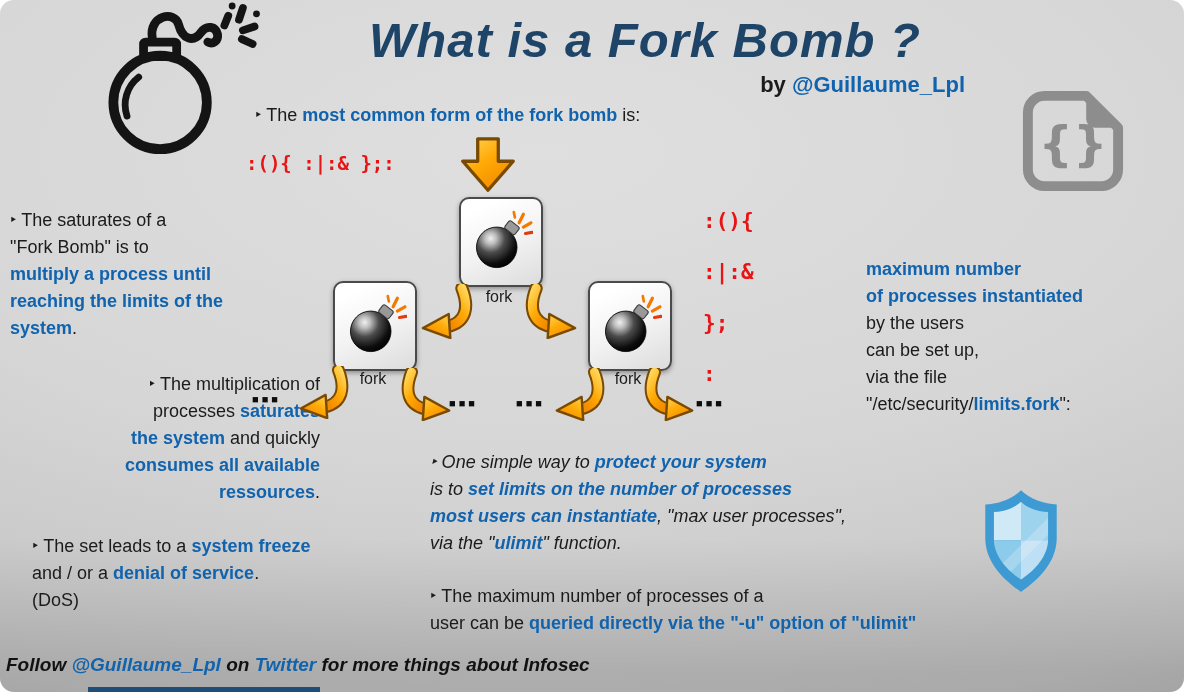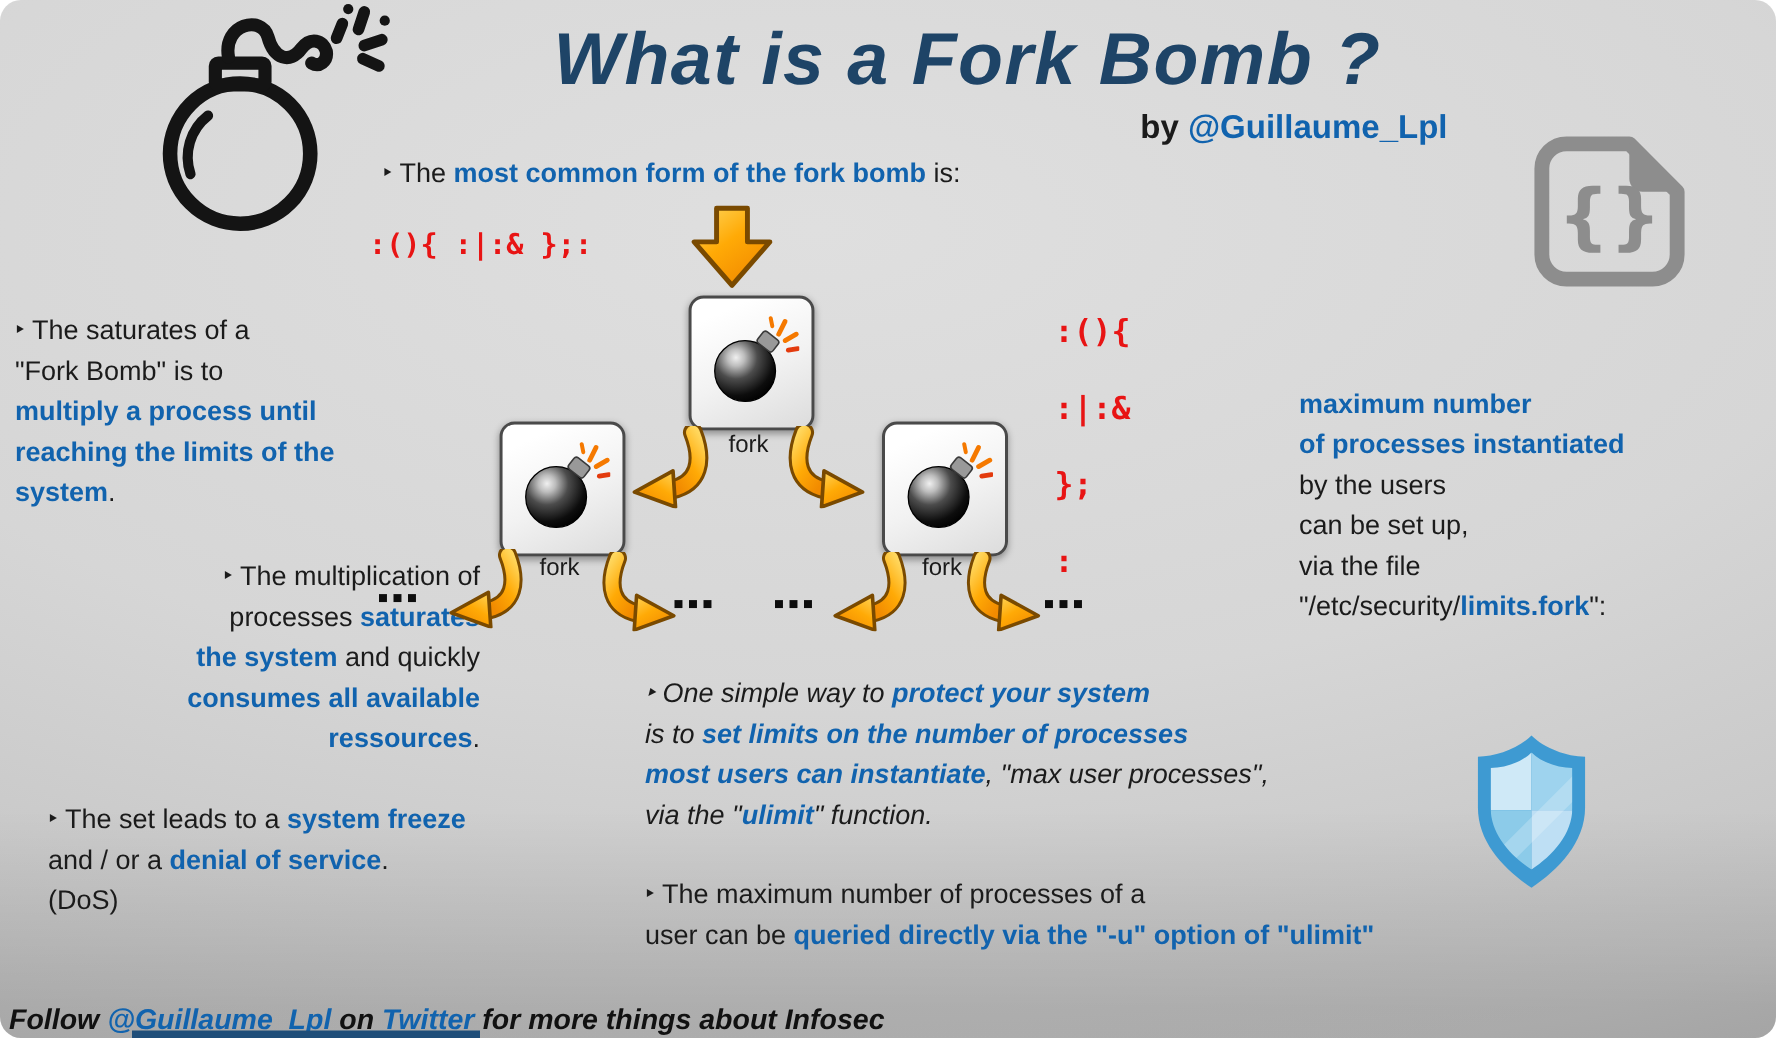--- a/index.html
+++ b/index.html
@@ -22,21 +22,21 @@
   .code{font-family:"DejaVu Sans Mono",monospace;font-weight:bold;color:#e81414;}
   #code-compact{left:246px;top:152px;font-size:19px;}
   #code-explicit{left:703px;top:196px;font-size:21px;line-height:51px;white-space:pre-line;}
   #explicit-label{left:728px;top:146px;}
   #left-para1{left:10px;top:207px;width:310px;}
   #left-para2{left:10px;top:371px;width:310px;text-align:right;}
   #left-para3{left:16px;top:533px;width:400px;margin-left:16px;}
   #right-para{left:866px;top:256px;width:320px;}
   #center-para1{left:430px;top:449px;width:560px;font-style:italic;}
   #center-para2{left:430px;top:583px;width:660px;}
-  #footer{left:6px;top:654px;width:900px;font-size:19px;font-weight:bold;font-style:italic;color:#111;margin-top:16px;}
+  #footer{left:6px;top:654px;width:900px;font-size:19px;font-weight:bold;font-style:italic;color:#111;}
   #footer-bar{left:88px;top:687px;width:232px;height:5px;background:#1f4e79;}
   .fork-card{width:80px;height:86px;border:2px solid #4a4a4a;border-radius:10px;
     background:linear-gradient(155deg,#ffffff 15%,#f2f2f2 55%,#dcdcdc 100%);
     box-shadow:0 2px 5px rgba(0,0,0,.35);display:flex;align-items:center;justify-content:center;}
   .fork-label{width:84px;text-align:center;font-size:16px;color:#1b1b1b;}
   .dots{font-size:11px;letter-spacing:3px;color:#0d0d0d;}
   svg{display:block;}
   text{font-family:"DejaVu Sans",sans-serif;}
 </style>
 </head>

